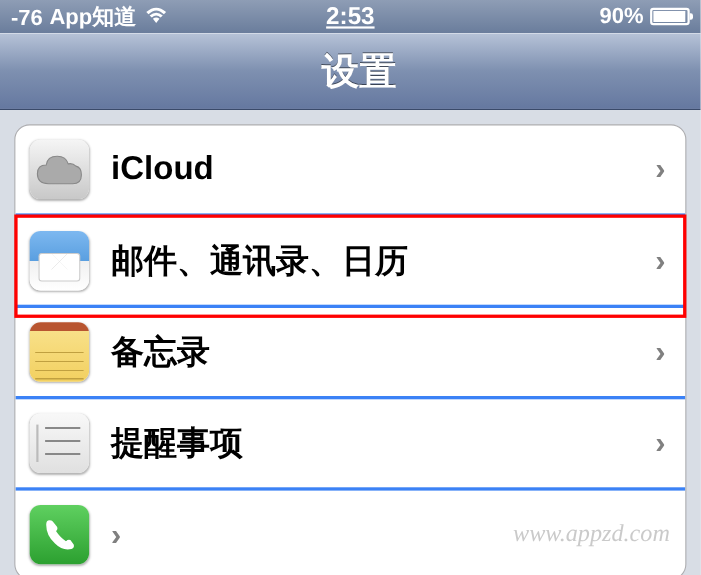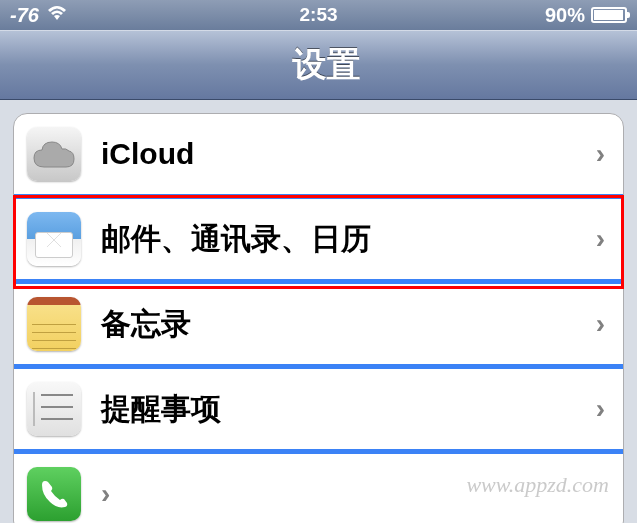--- a/index.html
+++ b/index.html
@@ -23,27 +23,27 @@
       justify-content: space-between;
       padding: 0 10px;
       color: #fff;
       font-size: 20px;
       font-weight: bold;
     }
     .status-left {
       display: flex;
       align-items: flex-end;
       gap: 6px;
-      font-style: italic;
     }
     .status-center {
       position: absolute;
       left: 50%;
       transform: translateX(-50%);
-      font-size: 19px;
+      font-size: 22px;
+      text-decoration: underline;
     }
     .status-right {
       display: flex;
       align-items: center;
       gap: 6px;
     }
     .nav-bar {
       height: 70px;
       background: linear-gradient(to bottom, #b7c3d8, #7e90b0 50%, #6578a0);
       border-bottom: 1px solid #3a4a6a;
@@ -66,21 +66,21 @@
     .list-group {
       background: #fff;
       border: 1px solid #adadb0;
       border-radius: 14px;
       overflow: hidden;
     }
     .list-item {
       display: flex;
       align-items: center;
       padding: 13px 18px 13px 13px;
-      border-bottom: 5px solid #3b82f6;
+      border-bottom: 3px solid #3b82f6;
       min-height: 80px;
       position: relative;
     }
     .list-item:last-child {
       border-bottom: none;
     }
     .item-icon {
       width: 54px;
       height: 54px;
       border-radius: 10px;
@@ -220,20 +220,21 @@
       border-bottom: none;
       min-height: 60px;
     }
   </style>
 </head>
 <body>
 
 <div class="status-bar">
   <div class="status-left">
     <span>-76</span>
+    <span>App知道</span>
     <span class="wifi-icon">
       <svg viewBox="0 0 24 18">
           <path d="M12 16 L9 12 Q12 10 15 12 Z M6 9 Q12 4 18 9 L16 11 Q12 7 8 11 Z M3 6 Q12 -2 21 6 L19 8 Q12 1 5 8 Z" fill="#fff"></path>
         </svg>
     </span>
   </div>
   <div class="status-center">2:53</div>
   <div class="status-right">
     <span>90%</span>
     <span class="battery">

